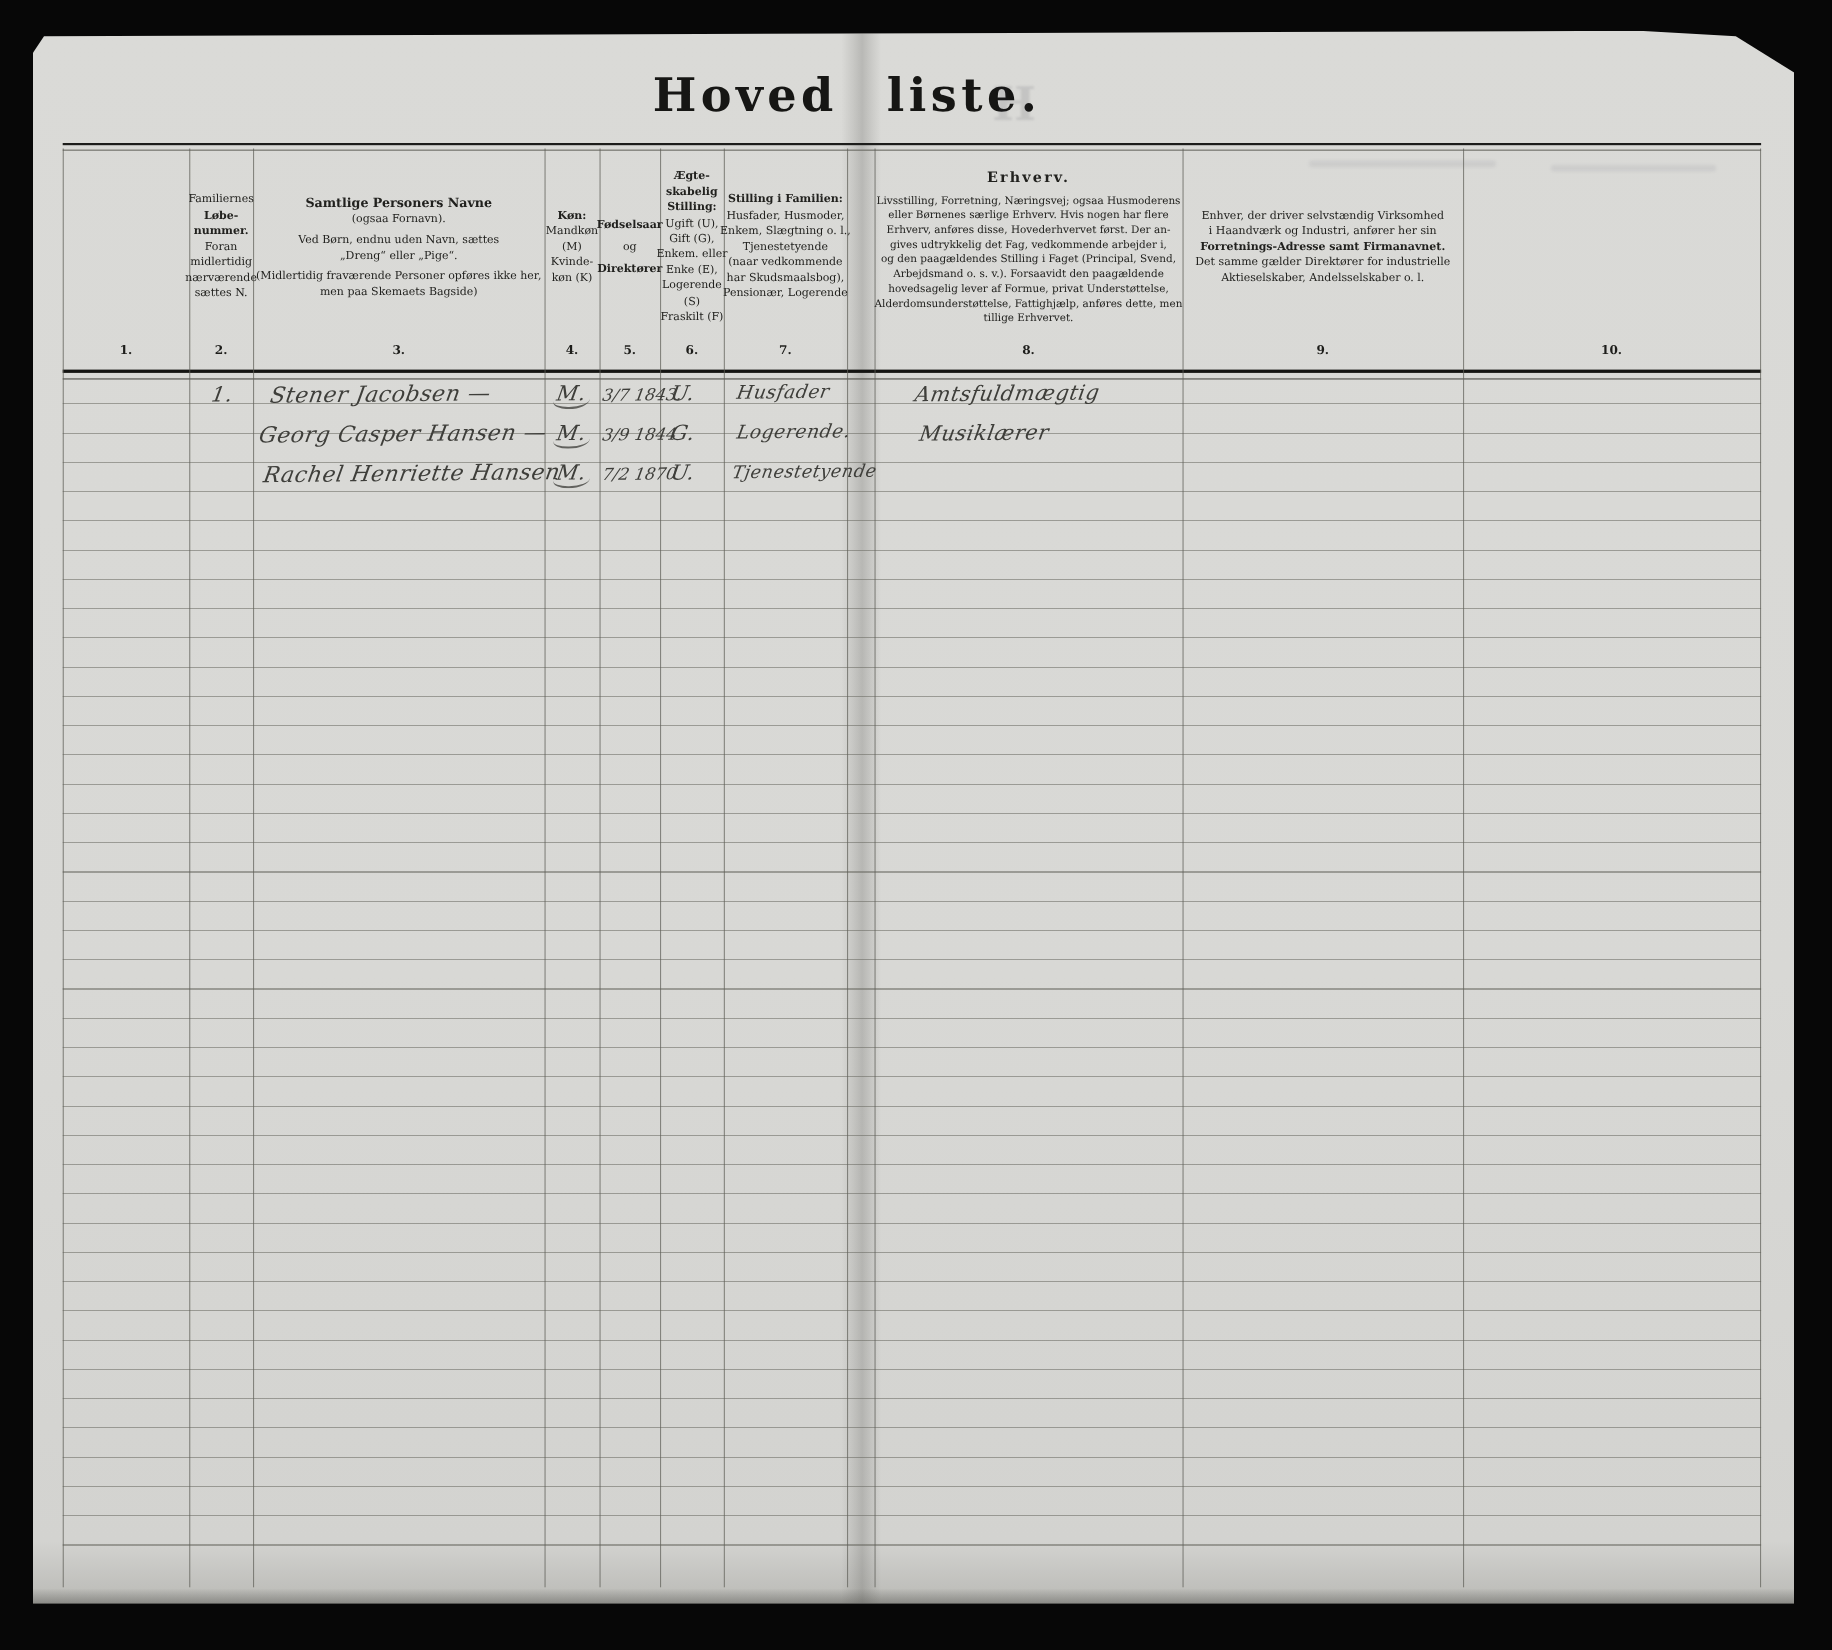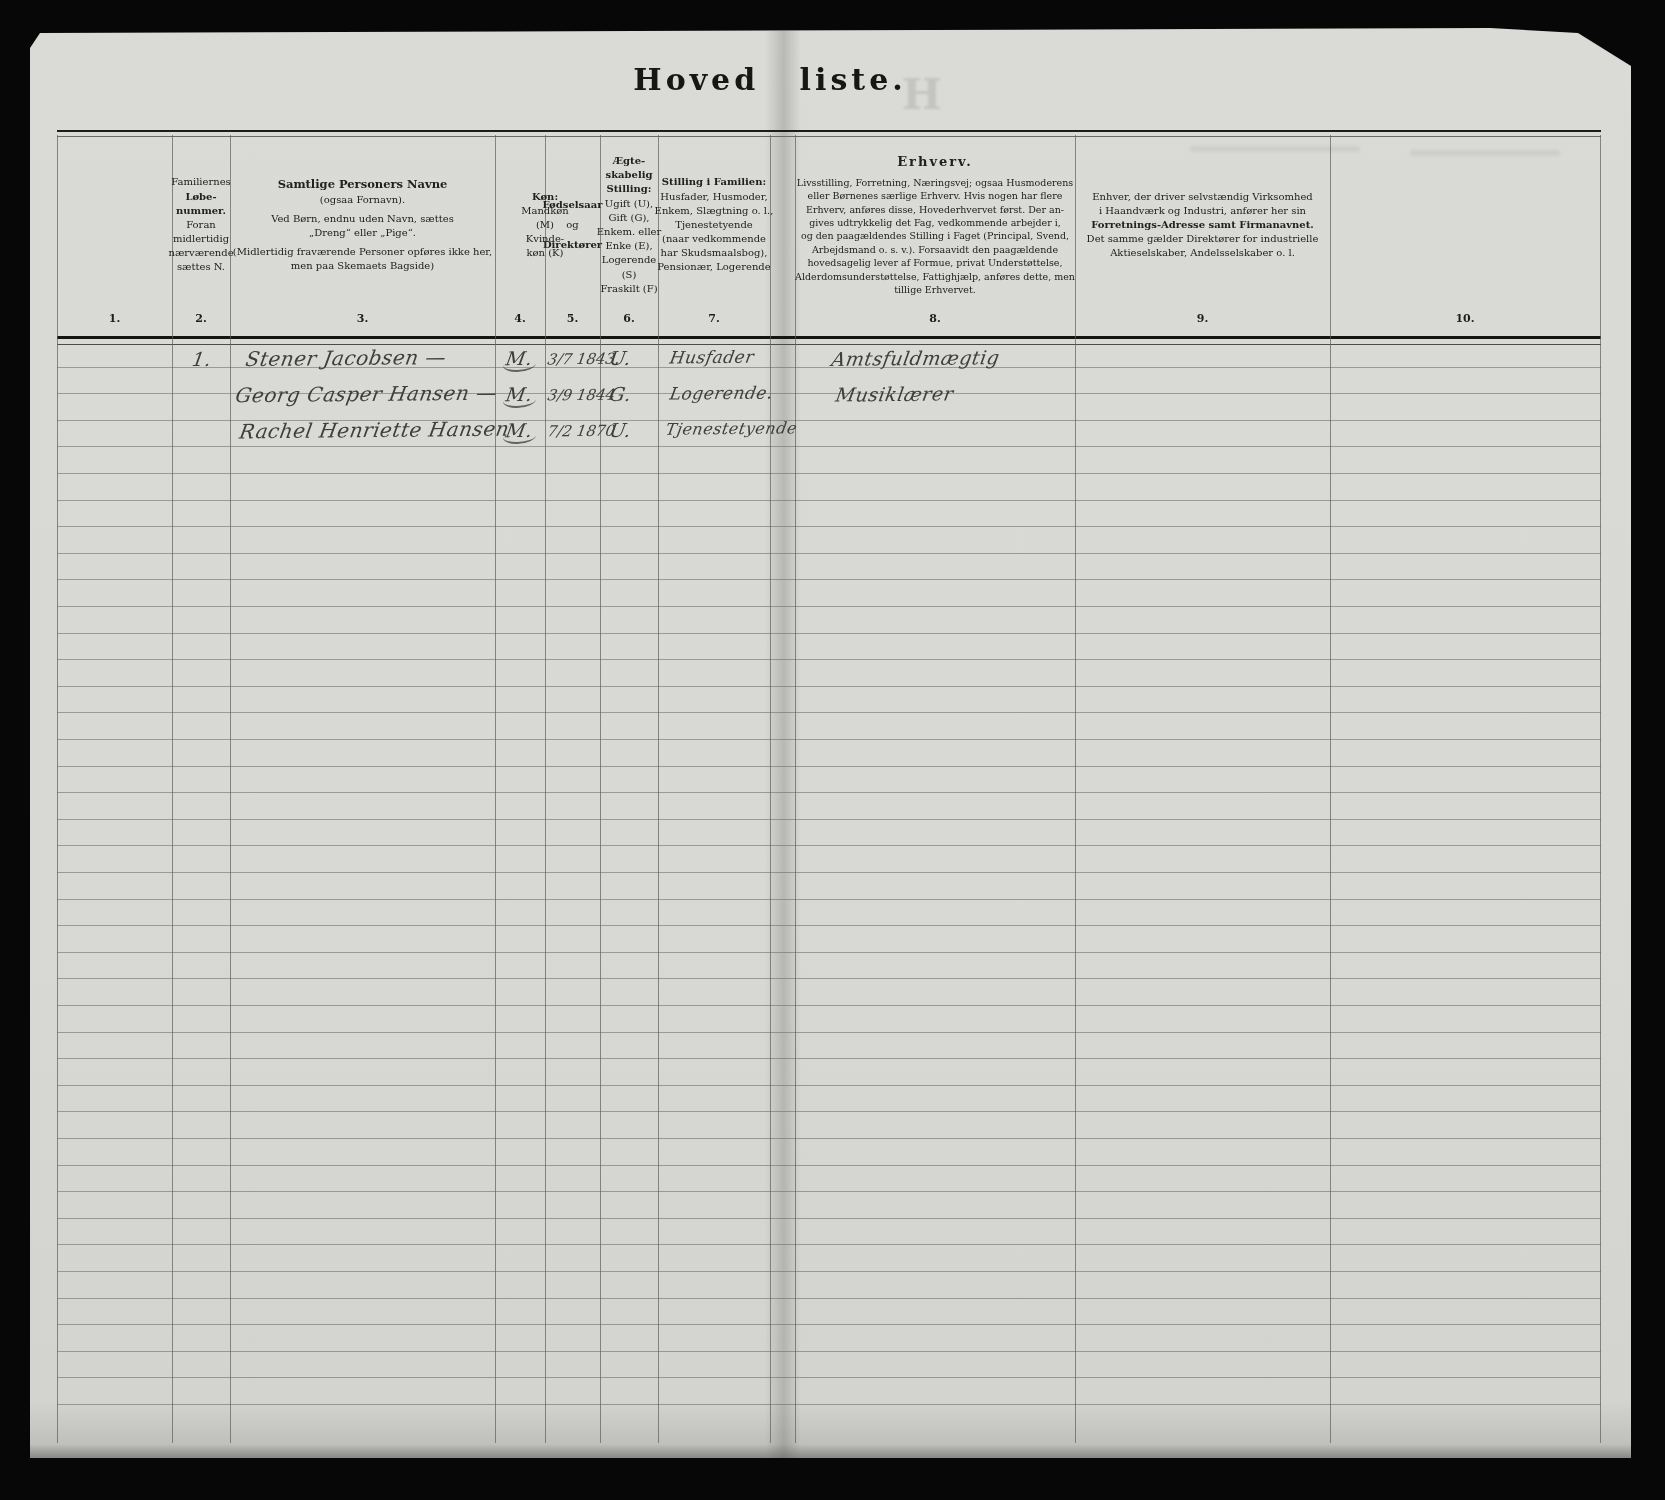--- a/index.html
+++ b/index.html
@@ -16,21 +16,21 @@
   .fold{
     position:absolute;left:735px;top:0;width:36px;height:100%;
     background:linear-gradient(90deg,rgba(50,50,46,0) 0%,rgba(50,50,46,.10) 28%,rgba(50,50,46,.20) 52%,rgba(50,50,46,.10) 74%,rgba(50,50,46,0) 100%);
   }
   .bottom-smudge{
     position:absolute;left:0;bottom:0;width:100%;height:14px;
     background:linear-gradient(180deg,rgba(80,80,75,0),rgba(80,80,75,.45));
   }
   .title{
     position:absolute;left:420px;top:34px;width:640px;text-align:center;
-    font-size:30px;font-weight:bold;color:#161614;letter-spacing:4px;word-spacing:26px;
+    font-size:42px;font-weight:bold;color:#161614;letter-spacing:4px;word-spacing:26px;
   }
   .ghost-h{
     position:absolute;left:872px;top:42px;font-size:42px;font-weight:bold;
     color:rgba(40,40,60,.12);filter:blur(1px);
   }
   .hline-top{
     position:absolute;left:27px;top:102px;width:1544px;height:4px;
     border-top:2px solid #1c1c1a;border-bottom:1px solid #6a6a63;
   }
   .hline-mid{
@@ -109,21 +109,21 @@
 
   <div class="hc" style="left:202px;width:261px;">
     <div class="b" style="font-size:11.5px;">Samtlige Personers Navne</div>
     <div style="margin-bottom:5px;">(ogsaa Fornavn).</div>
     <div>Ved Børn, endnu uden Navn, sættes</div>
     <div style="margin-bottom:5px;">„Dreng“ eller „Pige“.</div>
     <div>(Midlertidig fraværende Personer opføres ikke her,</div>
     <div>men paa Skemaets Bagside)</div>
   </div>
 
-  <div class="hc" style="left:467px;width:46px;padding-left:25px;">
+  <div class="hc" style="left:467px;width:46px;">
     <div class="b">Køn:</div>
     <div>Mandkøn</div>
     <div>(M)</div>
     <div>Kvinde-</div>
     <div>køn (K)</div>
   </div>
 
   <div class="hc" style="left:517px;width:51px;">
     <div class="b">Fødselsaar</div>
     <div style="margin:6px 0;">og</div>

